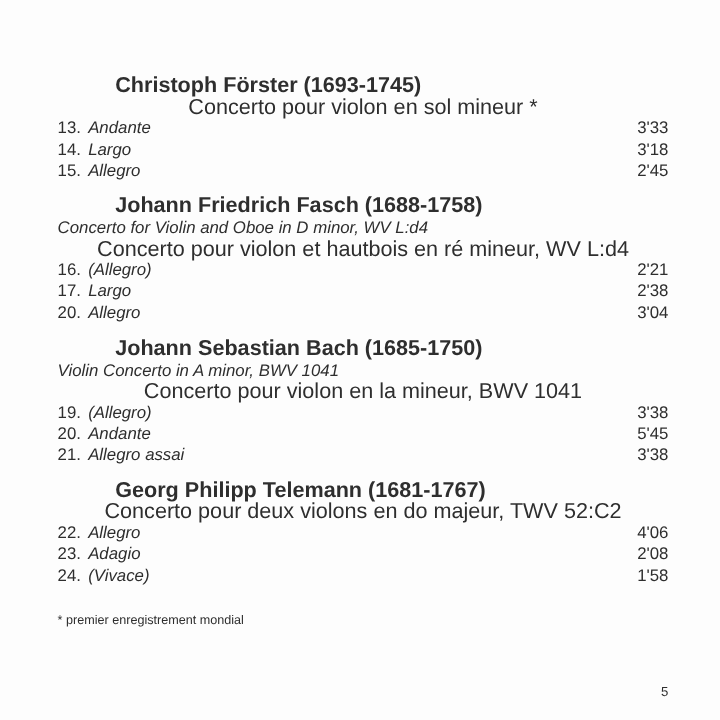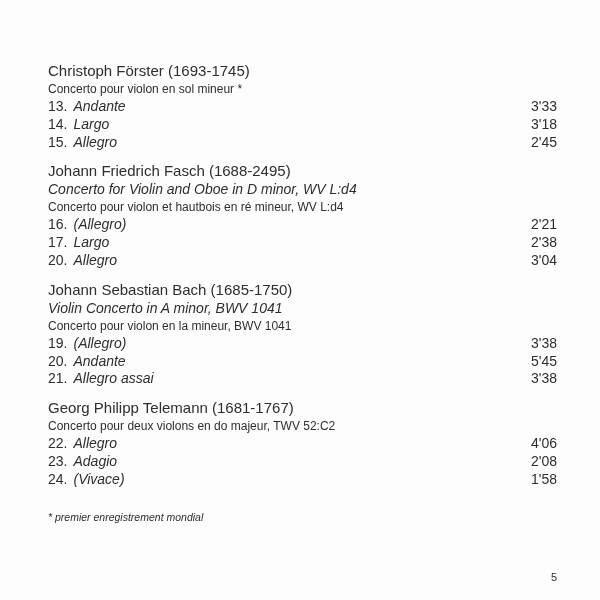--- a/index.html
+++ b/index.html
@@ -14,32 +14,34 @@
     background: var(--page-bg, #fdfdfd);
     color: var(--ink, #2e2e2e);
     font-family: "Liberation Sans", sans-serif;
     padding: 62px 43px 0 48px;
     overflow: hidden;
   }
   .section {
     margin-bottom: 11px;
   }
   .composer {
-    font-size: 15px;
+    font-size: 18px;
     line-height: 18px;
-    font-weight: normal;
+    font-weight: bold;
+    margin-left: 48px;
   }
   .title-en {
     font-size: 14px;
     line-height: 18px;
     font-style: italic;
   }
   .title-fr {
-    font-size: 12px;
+    font-size: 18px;
     line-height: 18px;
+    text-align: center;
   }
   .track {
     display: flex;
     align-items: flex-start;
     font-size: 14px;
     line-height: 17.8px;
   }
   .track-num {
     margin-right: 6px;
     font-style: normal;
@@ -49,21 +51,20 @@
   }
   .track-time {
     margin-left: auto;
     font-style: normal;
   }
   .footnote {
     margin-top: 22px;
     font-size: 10.5px;
     line-height: 13px;
     color: var(--ink, #2e2e2e);
-    font-style: italic;
   }
   .page-number {
     position: absolute;
     top: 571px;
     right: 43px;
     font-size: 11px;
     line-height: 12px;
   }
 </style>
 </head>
@@ -86,21 +87,21 @@
       <span class="track-time">3'18</span>
     </div>
         <div class="track">
       <span class="track-num">15.</span>
       <span class="track-title">Allegro</span>
       <span class="track-time">2'45</span>
     </div>
       </div>
 
   <div class="section">
-    <div class="composer">Johann Friedrich Fasch (1688-2495)</div>
+    <div class="composer">Johann Friedrich Fasch (1688-1758)</div>
     <div class="title-en">Concerto for Violin and Oboe in D minor, WV L:d4</div>
     <div class="title-fr">Concerto pour violon et hautbois en ré mineur, WV L:d4</div>
 
   <div class="track">
       <span class="track-num">16.</span>
       <span class="track-title">(Allegro)</span>
       <span class="track-time">2'21</span>
     </div>
         <div class="track">
       <span class="track-num">17.</span>

